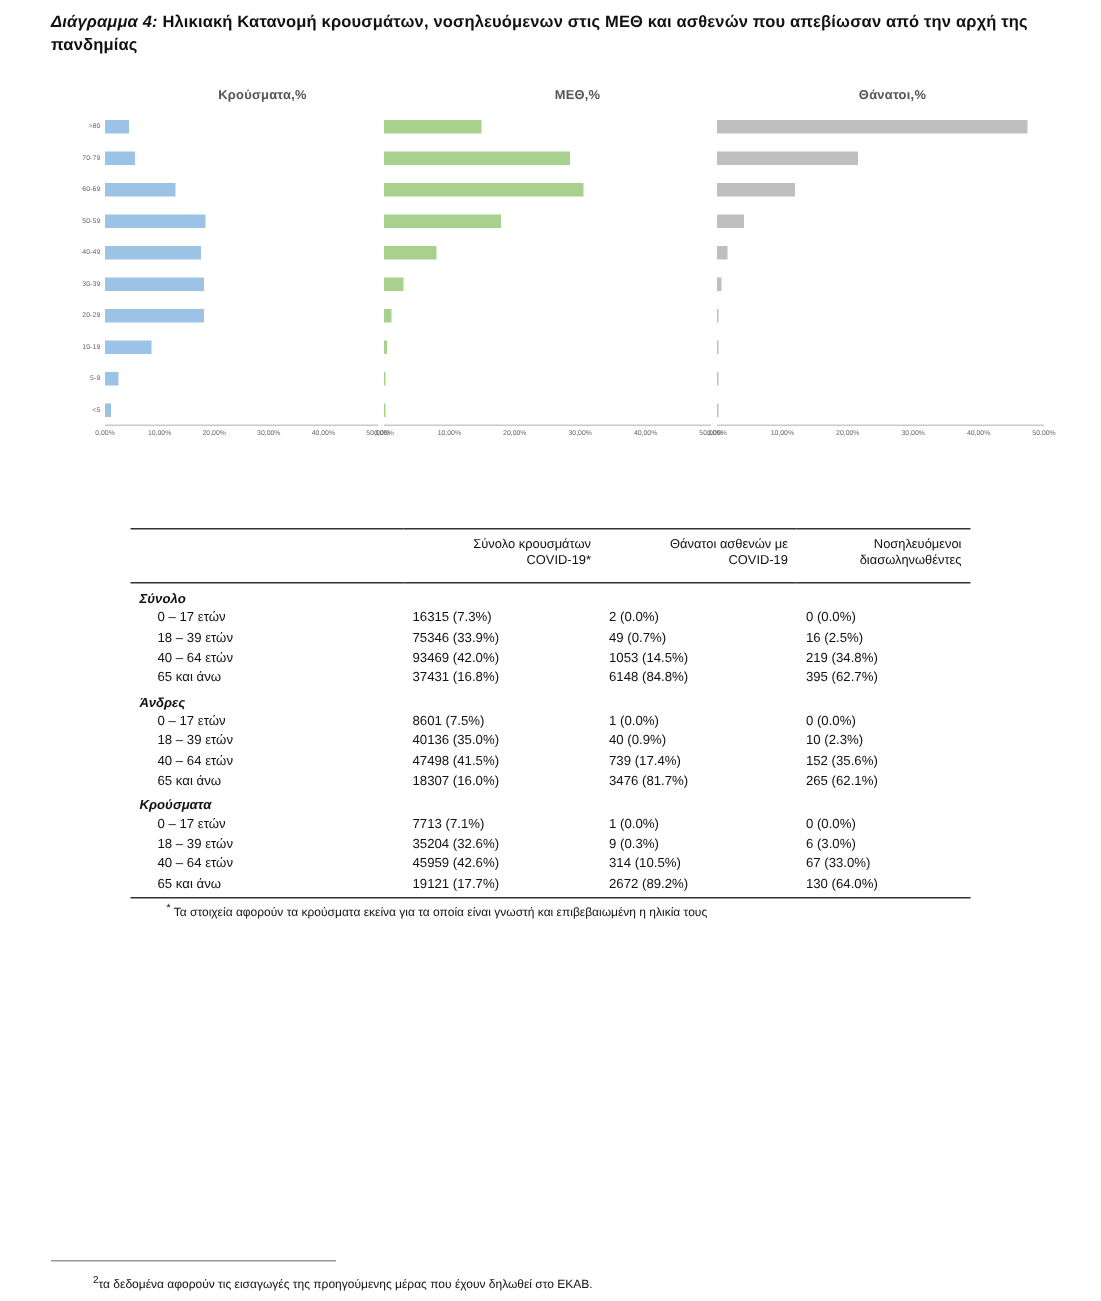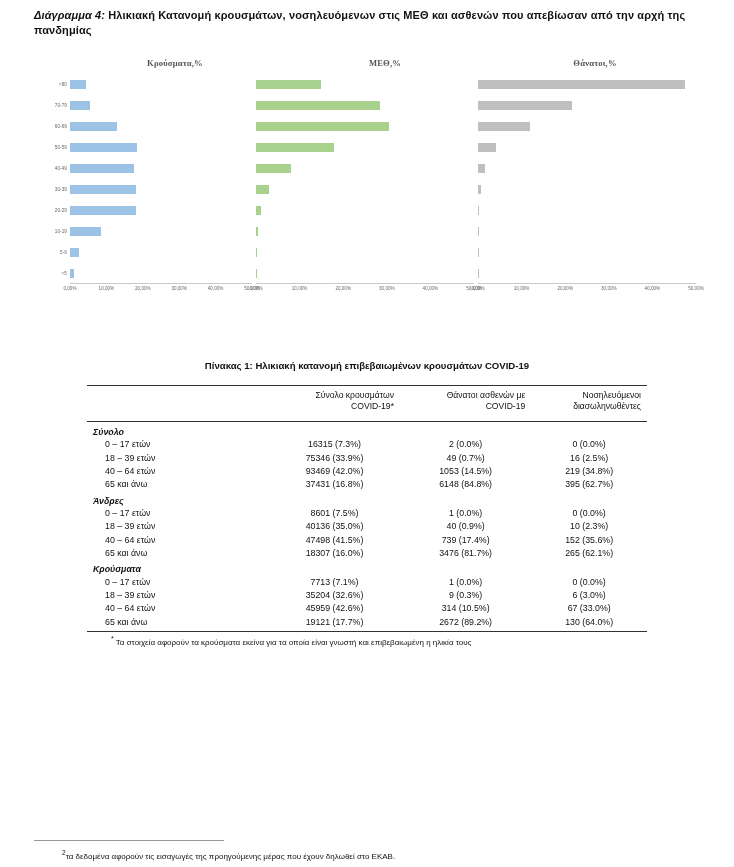--- a/index.html
+++ b/index.html
@@ -42,21 +42,20 @@
   
   .chart-block {
     position: relative;
     margin-top: 20px;
     height: 280px;
   }
   .chart-titles {
     display: flex;
     margin-left: 36px;
     margin-bottom: 6px;
-    font-family: Liberation Serif, serif;
   }
   .chart-title {
     flex: 1 1 0;
     text-align: center;
     font-size: 8.6px;
     font-weight: bold;
     color: #555;
     letter-spacing: 0.02em;
   }
   .panels {
@@ -167,21 +166,20 @@
     border-bottom: 0.8px solid #333;
   }
   table.data tbody tr.group td {
     font-weight: bold;
     font-style: italic;
     text-align: left;
     padding: 5px 6px 1px 6px;
   }
   table.data tbody td {
     padding: 1.6px 6px;
-    text-align: center;
     white-space: nowrap;
   }
   table.data tbody td.label {
     text-align: left;
     padding-left: 18px;
     margin-top: 36px;
   }
   table.data tbody tr.last-row td {
     padding-bottom: 4px;
   }
@@ -315,21 +313,20 @@
             <span class="xtick" style="left: 60%;">30,00%</span>
             <span class="xtick" style="left: 80%;">40,00%</span>
             <span class="xtick" style="left: 100%;">50,00%</span>
           </div>
       </div>
 
     </div>
   </div>
 
 
-  <div class="table-title">Πίνακας 1: Ηλικιακή κατανομή επιβεβαιωμένων κρουσμάτων COVID-19</div>
 
   <table class="data">
     <thead>
       <tr>
         <th class="first-col"></th>
         <th>
           <span>Σύνολο κρουσμάτων</span><br>
           <span>COVID-19*</span>
         </th>
         <th>

